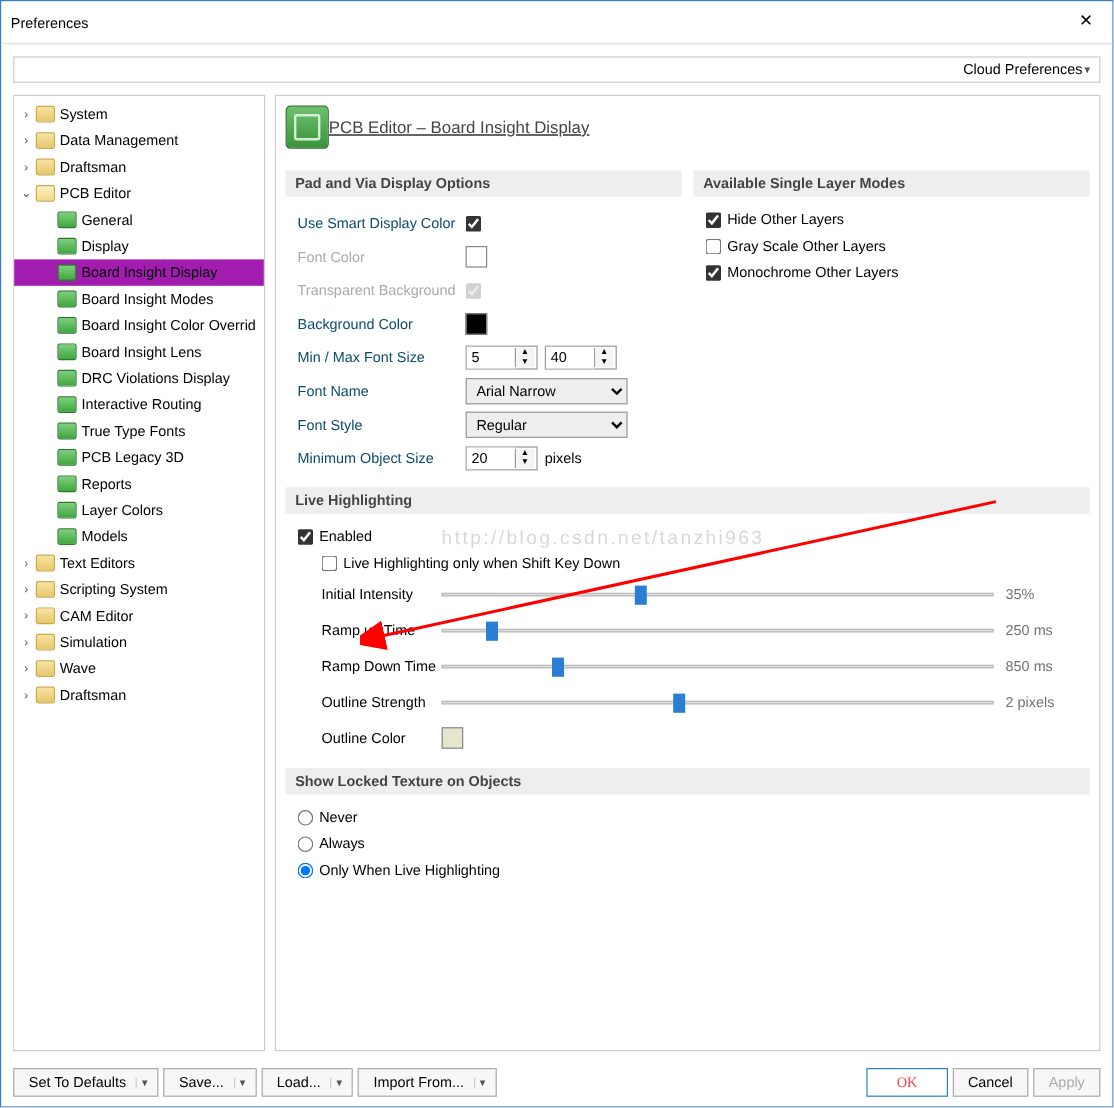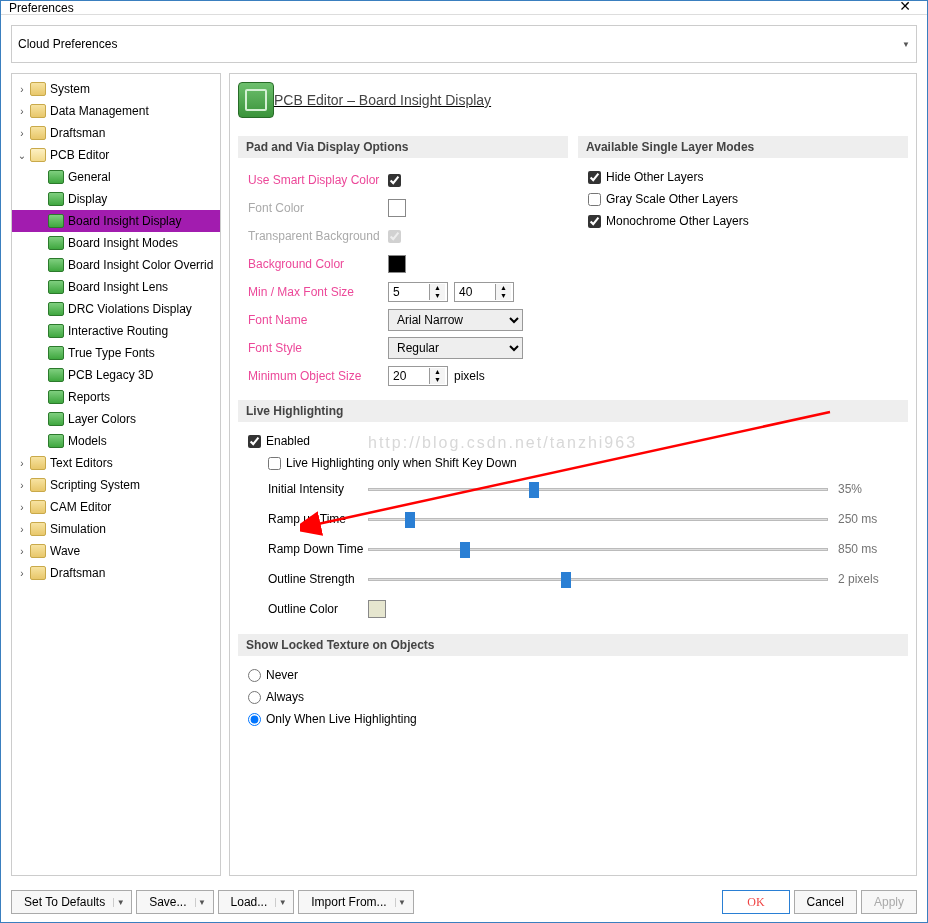--- a/index.html
+++ b/index.html
@@ -1,42 +1,42 @@
 <!DOCTYPE html>
 <html><head>
 <meta charset="utf-8">
 <style>
   * { box-sizing: border-box; font-family: "Segoe UI", Tahoma, sans-serif; font-size: 12px; }
   body { margin:0; background:#e8e8e8; padding:0; }
   .window { width:928px; height:923px; background:#fff; border:1px solid #3a7fbf; position:relative; display:flex; flex-direction:column; }
-  .titlebar { height:14px; display:flex; align-items:center; justify-content:space-between; padding:0 8px; border-bottom:1px solid #ddd; }
+  .titlebar { height:36px; display:flex; align-items:center; justify-content:space-between; padding:0 8px; border-bottom:1px solid #ddd; }
   .titlebar .title { font-size:12px; }
   .titlebar .close { width:28px; height:20px; text-align:center; cursor:pointer; font-size:14px; }
   .cloud-row { padding:10px; }
-  .cloud-select { width:100%; height:22px; border:1px solid #ccc; padding:18px 6px; display:flex; align-items:center; justify-content:space-between; cursor:pointer; }
+  .cloud-select { width:100%; height:22px; border:1px solid #ccc; padding:2px 6px; display:flex; align-items:center; justify-content:flex-end; cursor:pointer; }
   .body { flex:1; display:flex; padding:0 10px 6px 10px; gap:8px; min-height:0; }
   .tree { width:210px; border:1px solid #ccc; overflow:auto; padding:4px 0; background:#fff; }
   .tree-node { display:flex; align-items:center; height:22px; padding-left:4px; cursor:pointer; white-space:nowrap; }
   .tree-node.selected { background:#a21caf; }
   .tree-node .exp { width:12px; text-align:center; color:#555; font-size:10px; }
   .tree-node .ficon { width:16px; height:14px; margin:0 4px 0 2px; display:inline-block; }
   .folder-closed { background:linear-gradient(#f7e3a1,#e8c76a); border:1px solid #c9a94a; border-radius:2px; }
   .folder-open   { background:linear-gradient(#fdf0c2,#f2d98a); border:1px solid #c9a94a; border-radius:2px; }
   .pcb-icon { background:linear-gradient(#7fcf7f,#3fa73f); border:1px solid #2c7a2c; border-radius:2px; }
   .content { flex:1; border:1px solid #ccc; padding:8px; overflow:auto; background:#fff; position:relative; }
   .header { display:flex; align-items:center; gap:0; margin-bottom:12px;text-decoration:underline; }
   .header .big-icon { width:36px; height:36px; background:linear-gradient(#6ec06e,#3a933a); border:1px solid #276b27; border-radius:4px; position:relative; }
   .header .big-icon::after { content:""; position:absolute; inset:6px; border:2px solid #d4f0d4; border-radius:2px; }
   .header h2 { font-size:14px; font-weight:normal; margin:0; color:#444; }
   .group-title { background:#eee; padding:4px 8px; font-weight:bold; color:#444; margin-top:6px; }
   .group-body { padding:8px 10px 4px 10px; }
   .two-col { display:flex; gap:10px; }
   .two-col > div { flex:1; }
   .row { display:flex; align-items:center; height:28px; }
-  .row .lbl { width:140px; color:#ec4899; }
+  .row .lbl { width:140px; color:#0c4a6e; }
   .row .faded { color:#aaa; }
   input[type=checkbox]{ width:13px; height:13px; margin:0 5px 0 0; accent-color:#333;}
   input[type=radio]{ margin:0 5px 0 0; }
   .swatch { width:18px; height:18px; border:1px solid #888; display:inline-block; }
   .numbox { display:inline-flex; align-items:center; border:1px solid #999; height:20px; width:60px; background:#fff; }
   .numbox input { border:none; width:40px; padding:0 4px; height:18px; outline:none; }
   .numbox .spins { width:16px; display:flex; flex-direction:column; border-left:1px solid #999; }
   .numbox .spins span { flex:1; font-size:7px; text-align:center; line-height:8px; cursor:pointer; background:#f4f4f4; }
   select.combobox { height:22px; width:135px; border:1px solid #999; background:#eee; padding:0 4px; }
   .slider-row { display:flex; align-items:center; height:30px; }

